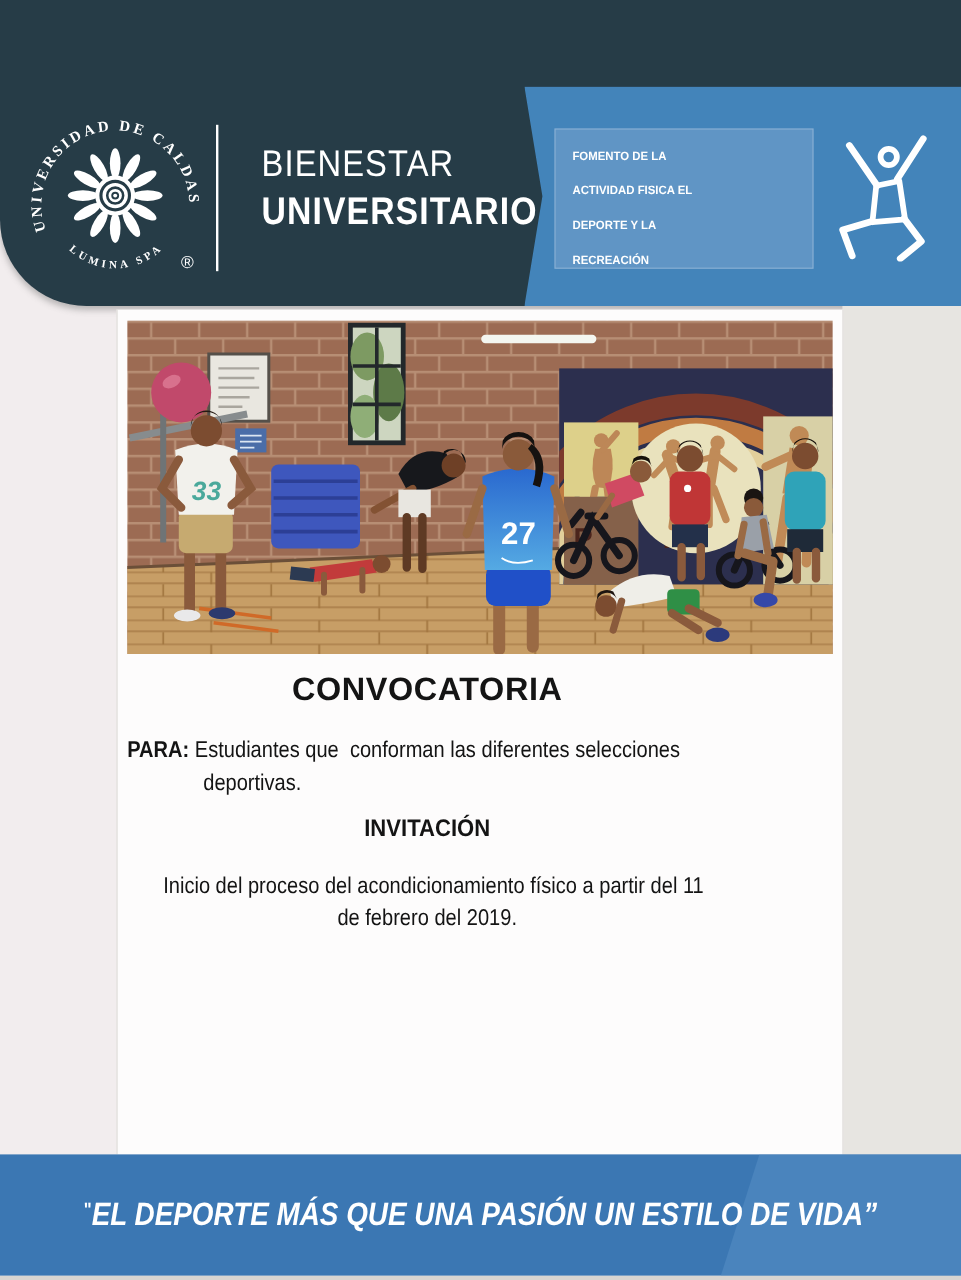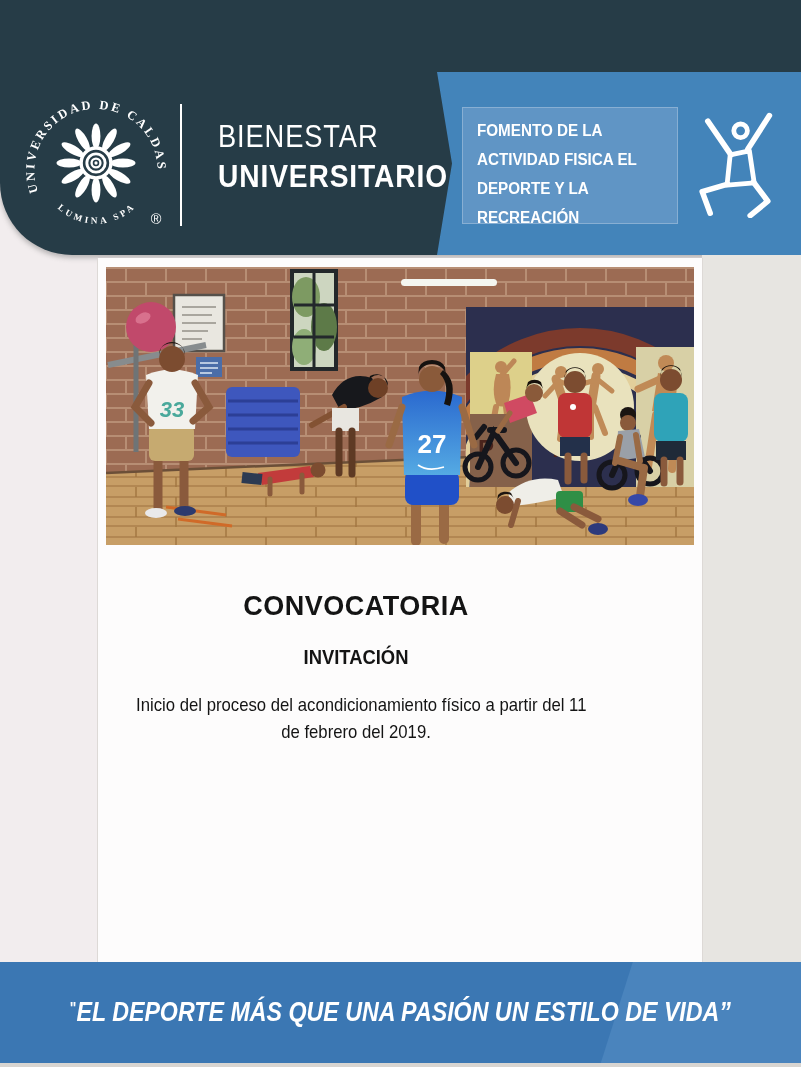--- a/index.html
+++ b/index.html
@@ -13,36 +13,36 @@
   .header-blue { position:absolute; left:430px; top:72px; width:371px; height:183px;
     background:#4384ba;
     clip-path:polygon(7px 0, 100% 0, 100% 100%, 7px 100%, 22px 50%); }
   .logo-svg { position:absolute; left:19px; top:86px; }
   .logo-divider { position:absolute; left:180px; top:104px; width:2px; height:122px; background:#fff; }
   .brand { position:absolute; left:218px; top:118px; color:#fff; transform:scaleX(0.88); transform-origin:left top; }
   .brand .b1 { font-size:31px; font-weight:400; letter-spacing:1px; line-height:38px; }
   .brand .b2 { font-size:32px; font-weight:700; letter-spacing:1px; line-height:40px; }
   .program-box { position:absolute; left:462px; top:107px; width:216px; height:117px;
     background:#6095c5; border:1px solid rgba(255,255,255,0.25);
-    color:#fff; font-weight:700; font-size:16px; line-height:29px;
+    color:#fff; font-weight:700; font-size:10px; line-height:29px;
     padding:8px 10px 0 14px; }
   .program-box div { transform:scaleX(0.95); transform-origin:left center; white-space:pre; }
   .jump-icon { position:absolute; left:695px; top:110px; }
 
   
   .right-strip { position:absolute; left:702px; top:255px; width:99px; height:707px; background:#e7e5e1; }
   .bottom-strip { position:absolute; left:0; top:1063px; width:801px; height:4px; background:#d8d5d1; }
   .card { position:absolute; left:97px; top:258px; width:606px; height:704px;
     background:#fdfcfc; border-left:1px solid #ddd9d6; border-right:1px solid #ddd9d6; }
   .photo { position:absolute; left:8px; top:9px; width:588px; height:278px; display:block; }
 
   
   .text-col { position:absolute; left:8px; top:300px; width:500px; color:#141414; }
   .title { font-size:27px; font-weight:700; text-align:center; line-height:32px;
-    letter-spacing:.5px; margin-bottom:22px;margin-top:32px; }
+    letter-spacing:.5px; margin-bottom:22px; }
   .ln { font-size:19px; line-height:27px; white-space:pre; transform:scaleX(0.88); }
   .ln-l { transform-origin:left center; }
   .ln-c { text-align:center; transform-origin:center center; }
   .lbl { font-weight:700; }
   .ind1 { padding-left:72px; }
   .ind2 { padding-left:108px; }
   .subhead { font-size:20px; font-weight:700; text-align:center; line-height:26px;
     margin-top:12px; transform:scaleX(0.92); }
   .gap21 { margin-top:21px; } .gap36 { margin-top:36px; }
   .informes { margin-top:12px; }
@@ -322,20 +322,24 @@
         <path d="M398,136 l26,-9 l7,19 l-27,10 z" fill="#d04a62"></path>
         <circle cx="428" cy="126" r="9" fill="#8a5a3a"></circle>
         <path d="M420,122 a9,9 0 0 1 17,0 l-2,-7 a9,7 0 0 0 -13,0 z" fill="#17110c"></path>
         <path d="M404,146 l-12,18" stroke="#9a6a44" stroke-width="5" stroke-linecap="round"></path>
       </g>
     </svg>
 
     <div class="text-col">
       <div class="title">CONVOCATORIA</div>
 
+      <div>
+        <div class="ln ln-l"><span class="lbl">PARA:</span><span> Estudiantes que  conforman las diferentes selecciones</span></div>
+        <div class="ln ln-l ind1">deportivas.</div>
+      </div>
 
       <div class="subhead">INVITACIÓN</div>
 
       <div>
         <div class="ln ln-c gap21">Inicio del proceso del acondicionamiento físico a partir del 11</div>
         <div class="ln ln-c">de febrero del 2019.</div>
       </div>
 
 
     </div>

